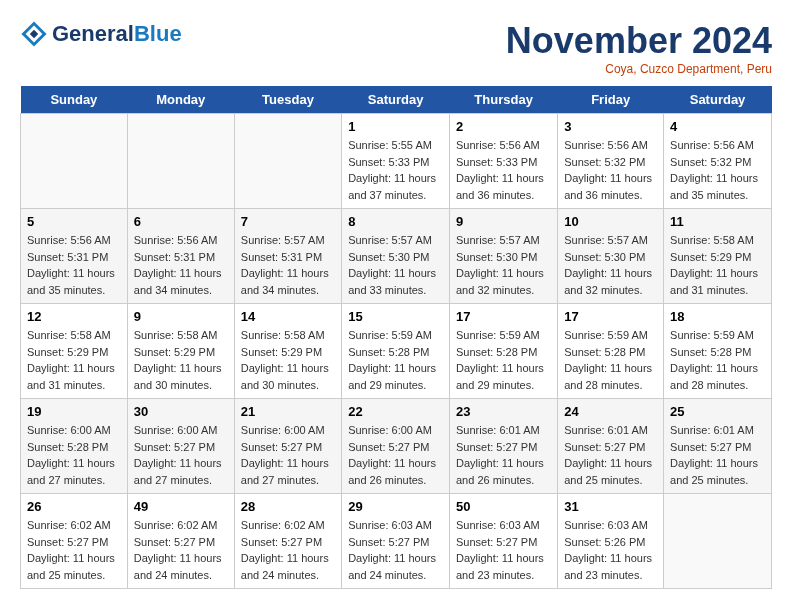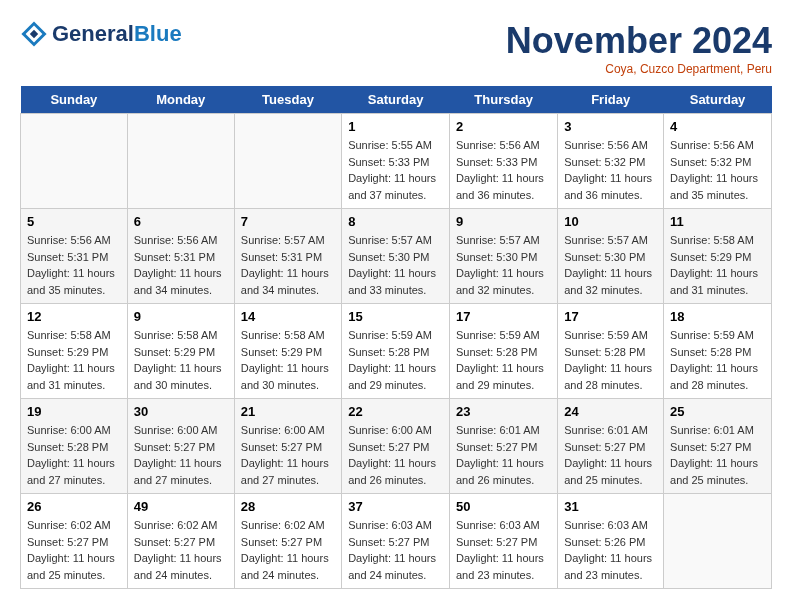--- a/index.html
+++ b/index.html
@@ -238,21 +238,21 @@
         </td>
         <td>
           <div class="day-num">49</div>
           <div class="day-info">Sunrise: 6:02 AM<br>Sunset: 5:27 PM<br>Daylight: 11 hours and 24 minutes.</div>
         </td>
         <td>
           <div class="day-num">28</div>
           <div class="day-info">Sunrise: 6:02 AM<br>Sunset: 5:27 PM<br>Daylight: 11 hours and 24 minutes.</div>
         </td>
         <td>
-          <div class="day-num">37</div>
+          <div class="day-num">29</div>
           <div class="day-info">Sunrise: 6:03 AM<br>Sunset: 5:27 PM<br>Daylight: 11 hours and 24 minutes.</div>
         </td>
         <td>
           <div class="day-num">50</div>
           <div class="day-info">Sunrise: 6:03 AM<br>Sunset: 5:27 PM<br>Daylight: 11 hours and 23 minutes.</div>
         </td>
         <td>
           <div class="day-num">31</div>
           <div class="day-info">Sunrise: 6:03 AM<br>Sunset: 5:26 PM<br>Daylight: 11 hours and 23 minutes.</div>
         </td>

